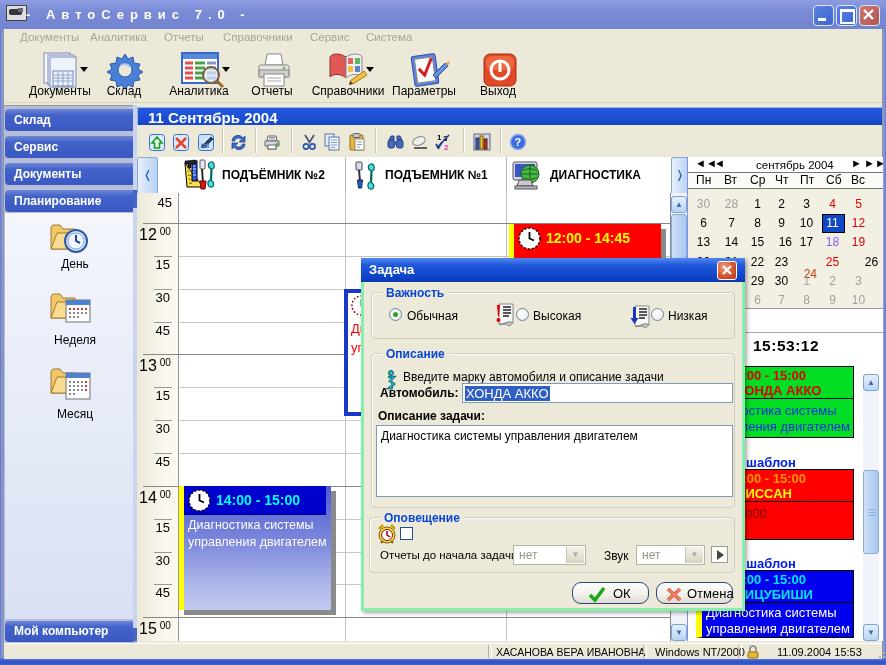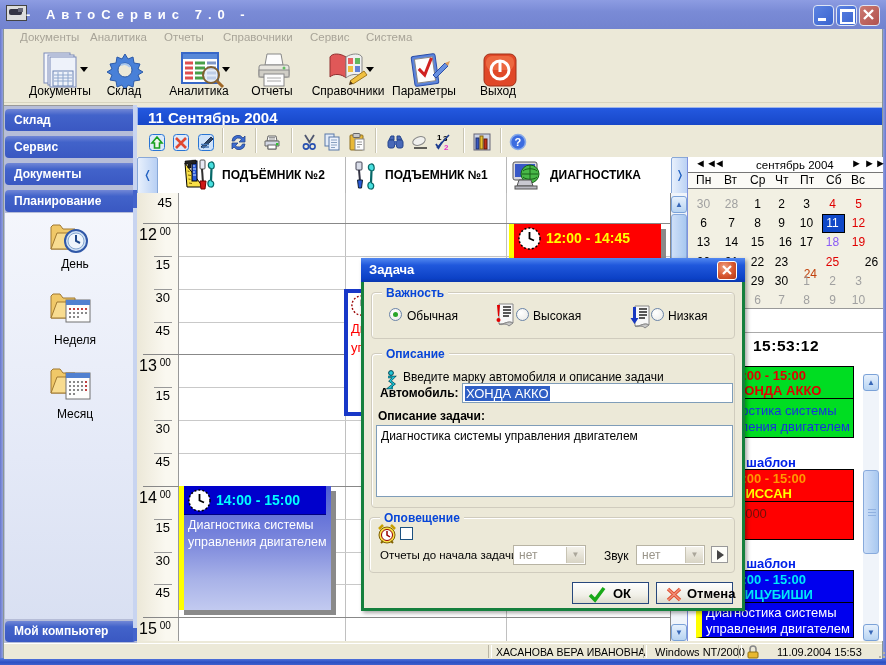--- a/index.html
+++ b/index.html
@@ -47,32 +47,32 @@
   .xpthumb{background:linear-gradient(90deg,#cfe0f8,#a8c8f0);border:1px solid #88aadc;border-radius:3px;box-sizing:border-box;}
   
   .event{position:absolute;}
   .evshadow{box-shadow:5px 5px 0 #8a8a8a;}
   
   #rpanel{left:687px;top:157px;width:195px;height:484px;background:#fff;border-left:1px solid #7f92dd;}
   
   #statusbar{left:4px;top:643px;width:878px;height:15px;background:#ece9d8;border-top:1px solid #fff;font-size:11px;color:#000;white-space:nowrap;}
   .stsep{position:absolute;top:1px;width:2px;height:13px;border-left:1px solid #b9b5a5;border-right:1px solid #fff;}
   
-  #dialog{left:361px;top:258px;width:384px;height:353px;background:#15803d;box-shadow:2px 2px 4px rgba(0,0,0,.35);}
+  #dialog{left:361px;top:258px;width:384px;height:353px;background:#86efac;box-shadow:2px 2px 4px rgba(0,0,0,.35);}
   #dlgtitle{left:0;top:0;width:384px;height:24px;background:linear-gradient(180deg,#5288f0 0%,#2058dc 30%,#0c41c6 85%,#0a38ae 100%);}
   #dlgbody{left:3px;top:24px;width:378px;height:326px;background:#ece9d8;}
   .group{position:absolute;border:1px solid #d0ccbe;border-radius:4px;box-shadow:inset 1px 1px 0 #fff;}
   .gtitle{position:absolute;top:-7px;left:10px;background:#ece9d8;padding:0 4px;color:#0846d8;font-weight:bold;font-size:12px;}
   .dtext{font-size:12px;color:#000;}
   .radio{width:13px;height:13px;border-radius:50%;background:radial-gradient(circle at 35% 35%,#fff,#e8e8e4);border:1px solid #6a84a8;box-sizing:border-box;}
   .rdot{position:absolute;left:3px;top:3px;width:5px;height:5px;border-radius:50%;background:#28a428;}
   .dd{height:20px;background:#fff;border:1px solid #b8b4a4;box-sizing:border-box;}
   .dd span{position:absolute;left:5px;top:2px;font-size:12px;color:#9a958a;}
   .ddbtn{position:absolute;right:1px;top:1px;bottom:1px;width:17px;background:linear-gradient(180deg,#f4f2ea,#d8d4c4);border-left:1px solid #c8c4b4;color:#aaa69a;font-size:8px;text-align:center;line-height:16px;}
-  .xbtn{width:77px;height:22px;background:linear-gradient(180deg,#fefefe,#f1f0e8 60%,#dedbce 100%);border:1px solid #27477c;border-radius:0;box-sizing:border-box;font-size:13px;color:#000;font-weight:bold;}
+  .xbtn{width:77px;height:22px;background:linear-gradient(180deg,#fefefe,#f1f0e8 60%,#dedbce 100%);border:1px solid #27477c;border-radius:9px;box-sizing:border-box;font-size:13px;color:#000;}
 </style>
 </head>
 <body>
 
 <div id="titlebar" class="abs">
   <div class="ticon abs">
       <div class="abs" style="left:2px;top:3px;width:13px;height:6px;background:#334;border-radius:2px"></div>
       <div class="abs" style="left:11px;top:2px;width:5px;height:4px;background:#667"></div>
     </div>
   <div class="ttext abs">- АвтоСервис 7.0 -</div>

